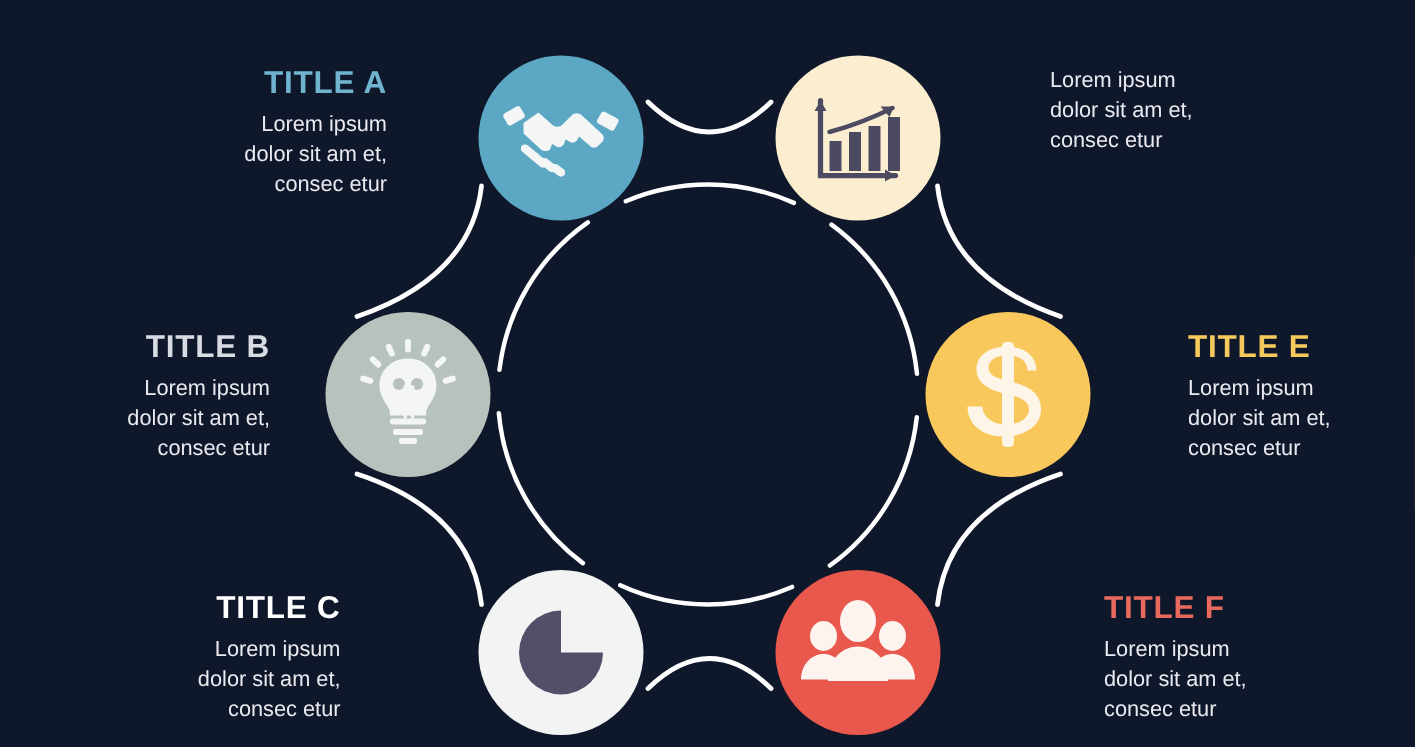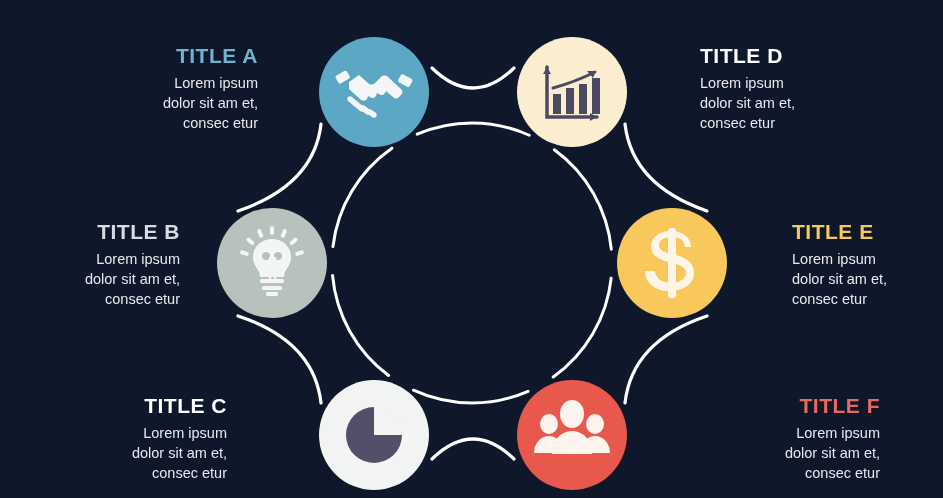--- a/index.html
+++ b/index.html
@@ -49,21 +49,21 @@
   .label.left-align {
     text-align: left;
   }
 
   
   #label-a { left: 58px;  top: 44px; }
   #label-b { left: -20px; top: 220px; }
   #label-c { left: 27px;  top: 394px; }
   #label-d { left: 700px; top: 44px; }
   #label-e { left: 792px; top: 220px; }
-  #label-f { left: 680px; top: 394px; text-align: right; }
+  #label-f { left: 736px; top: 394px; }
 </style>
 </head>
 <body style="background: rgb(82, 80, 104);">
 
 <div class="stage" style="background: #0f172a; padding-left: 40px;">
 
   <svg class="diagram-svg" viewBox="0 0 943 498">
 
     <g>
       <circle cx="472" cy="263" r="140" fill="none" stroke="#ffffff" stroke-width="3" stroke-linecap="round" stroke-dasharray="118 29" stroke-dashoffset="59" transform="rotate(-90 472 263)"></circle>
@@ -179,21 +179,20 @@
   </div>
 
   <div class="label right-align" id="label-c">
     <p class="title" style="color: rgb(255, 255, 255);">TITLE C</p>
     <p class="body">Lorem ipsum
 dolor sit am et,
 consec etur</p>
   </div>
 
   <div class="label left-align" id="label-d">
-    <p class="title" style="color: rgb(255, 255, 255);">TITLE D</p>
     <p class="body">Lorem ipsum
 dolor sit am et,
 consec etur</p>
   </div>
 
   <div class="label left-align" id="label-e">
     <p class="title" style="color: rgb(245, 201, 92);">TITLE E</p>
     <p class="body">Lorem ipsum
 dolor sit am et,
 consec etur</p>

